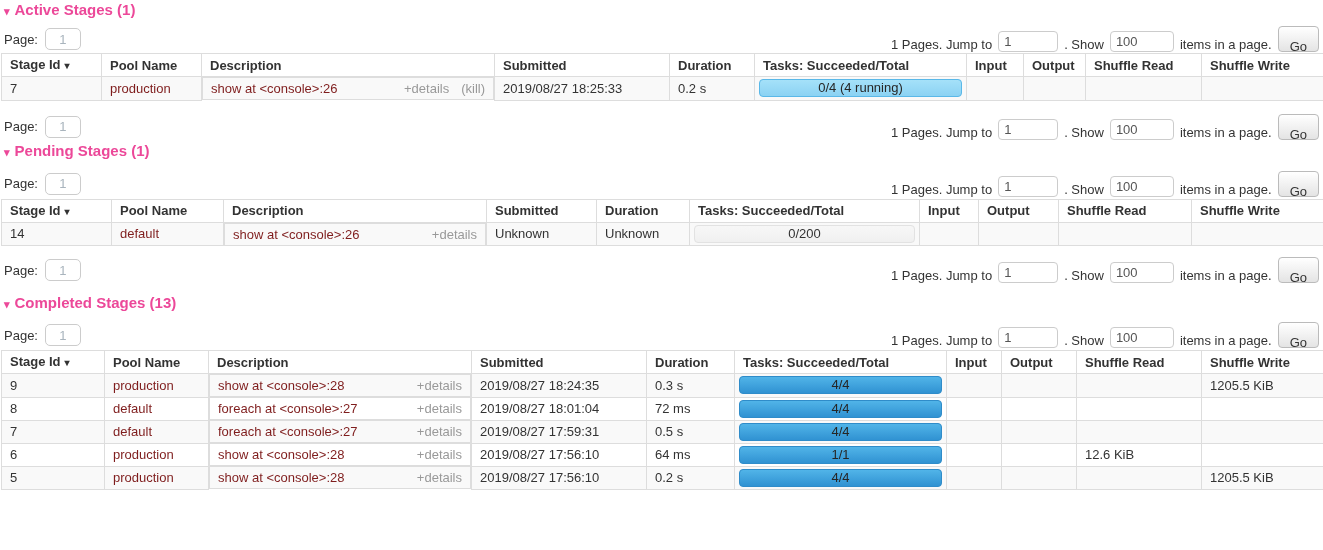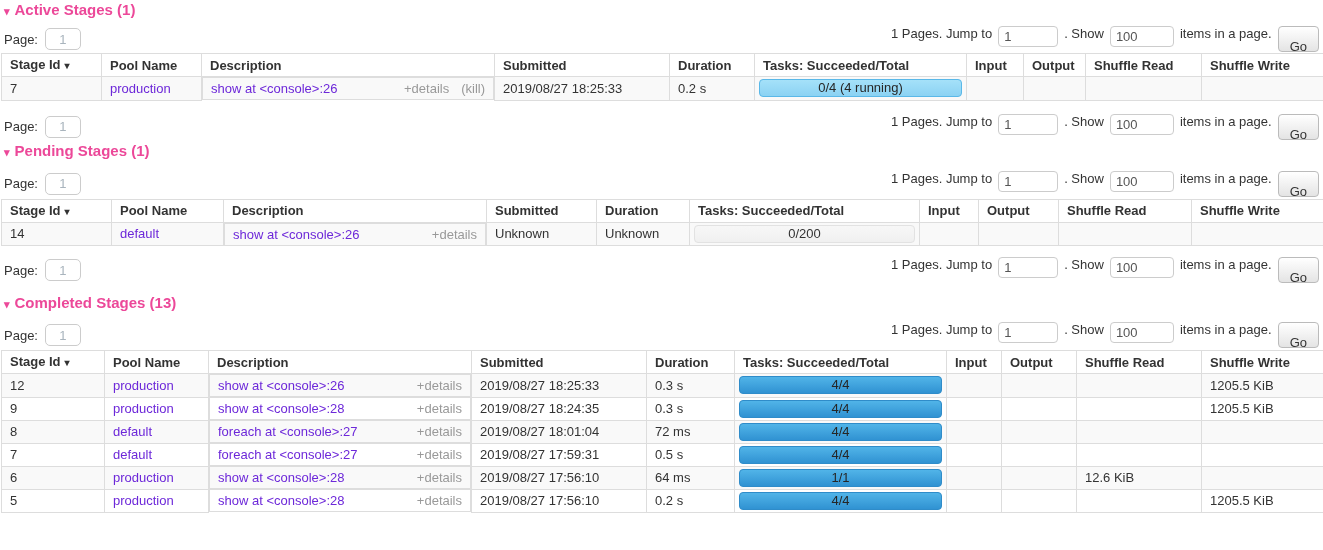--- a/index.html
+++ b/index.html
@@ -6,21 +6,21 @@
   body{width:1323px;height:550px;overflow:hidden;background:#fff;
        font-family:"Liberation Sans",sans-serif;font-size:13px;color:#333}
 
   .section-title{font-size:15px;font-weight:bold;color:#ec4899;margin:0;
                  padding:2px 0 0 4px;line-height:16px;cursor:pointer}
   .section-title .arrow{font-size:11px;margin-right:5px}
 
   .pagerow{display:flex;justify-content:space-between;align-items:center;
            height:22px;padding:0 4px}
   .pageleft{display:flex;align-items:center}
-  .pageright{display:flex;align-items:flex-start}
+  .pageright{display:flex;align-items:flex-end}
   .page-input{width:30px;height:18px;border:1px solid #ccc;border-radius:5px;
               text-align:center;color:#a9b4bd;font-size:13px;font-family:inherit;margin-left:7px}
   .jump-input,.show-input{width:48px;height:15px;border:1px solid #ccc;border-radius:4px;
               padding:2px 5px;color:#555;font-size:13px;font-family:inherit}
   .show-input{width:52px}
   .pageright span{margin:0 6px}
   .pageright span:first-child{margin-left:0}
   .go-btn{height:22px;padding:12px 11px;border:1px solid #bbb;border-radius:4px;
           background:linear-gradient(#ffffff,#e4e4e4);color:#333;font-size:13px;
           font-family:inherit;cursor:pointer}
@@ -28,21 +28,21 @@
   .m3{margin-top:3px}.m4{margin-top:4px}.m9{margin-top:9px}.m11{margin-top:3px}
   .m12{margin-top:12px}.m13{margin-top:13px}.m15{margin-top:15px}
 
   table{border-collapse:collapse;table-layout:fixed;width:1322px;margin-left:1px;background:#fff}
   th,td{border:1px solid #ddd;padding:2px 8px;text-align:left;vertical-align:middle;
         line-height:17px;overflow:hidden;white-space:nowrap;height:17px}
   th{font-weight:bold;cursor:pointer}
   tbody tr:nth-child(odd){background:#f9f9f9}
   .sort{font-size:10px;margin-left:4px;color:#333}
 
-  a{color:#6d28d9;text-decoration:none;cursor:pointer}
+  a{color:#7f1d1d;text-decoration:none;cursor:pointer}
   .desc-cell{display:flex;justify-content:space-between;align-items:center}
   .desc-extra a{color:#999;margin-left:12px}
 
   td.tasks-cell{padding:2px 4px}
   .progress{height:16px;line-height:16px;border-radius:4px;text-align:center;
             font-size:13px;color:#262626;overflow:hidden}
   .bar-done{background:linear-gradient(#51b4e8,#3092d2);border:1px solid #2f8cc9}
   .bar-running{background:linear-gradient(#a5e1f9,#8bd2f3);border:1px solid #5ab8e8}
   .bar-empty{background:linear-gradient(#f7f7f7,#f0f0f0);border:1px solid #e2e2e2;color:#333}
 </style>
@@ -248,37 +248,20 @@
         <th>Duration</th>
         <th>Tasks: Succeeded/Total</th>
         <th>Input</th>
         <th>Output</th>
         <th>Shuffle Read</th>
         <th>Shuffle Write</th>
       </tr>
     </thead>
   <tbody>
       <tr>
-        <td>12</td>
-        <td><a>production</a></td>
-        <td class="desc-cell">
-          <a>show at &lt;console&gt;:26</a>
-          <span class="desc-extra"><a>+details</a></span>
-        </td>
-        <td>2019/08/27 18:25:33</td>
-        <td>0.3 s</td>
-        <td class="tasks-cell">
-          <div class="progress bar-done">4/4</div>
-        </td>
-        <td></td>
-        <td></td>
-        <td></td>
-        <td>1205.5 KiB</td>
-      </tr>
-      <tr>
         <td>9</td>
         <td><a>production</a></td>
         <td class="desc-cell">
           <a>show at &lt;console&gt;:28</a>
           <span class="desc-extra"><a>+details</a></span>
         </td>
         <td>2019/08/27 18:24:35</td>
         <td>0.3 s</td>
         <td class="tasks-cell">
           <div class="progress bar-done">4/4</div>

